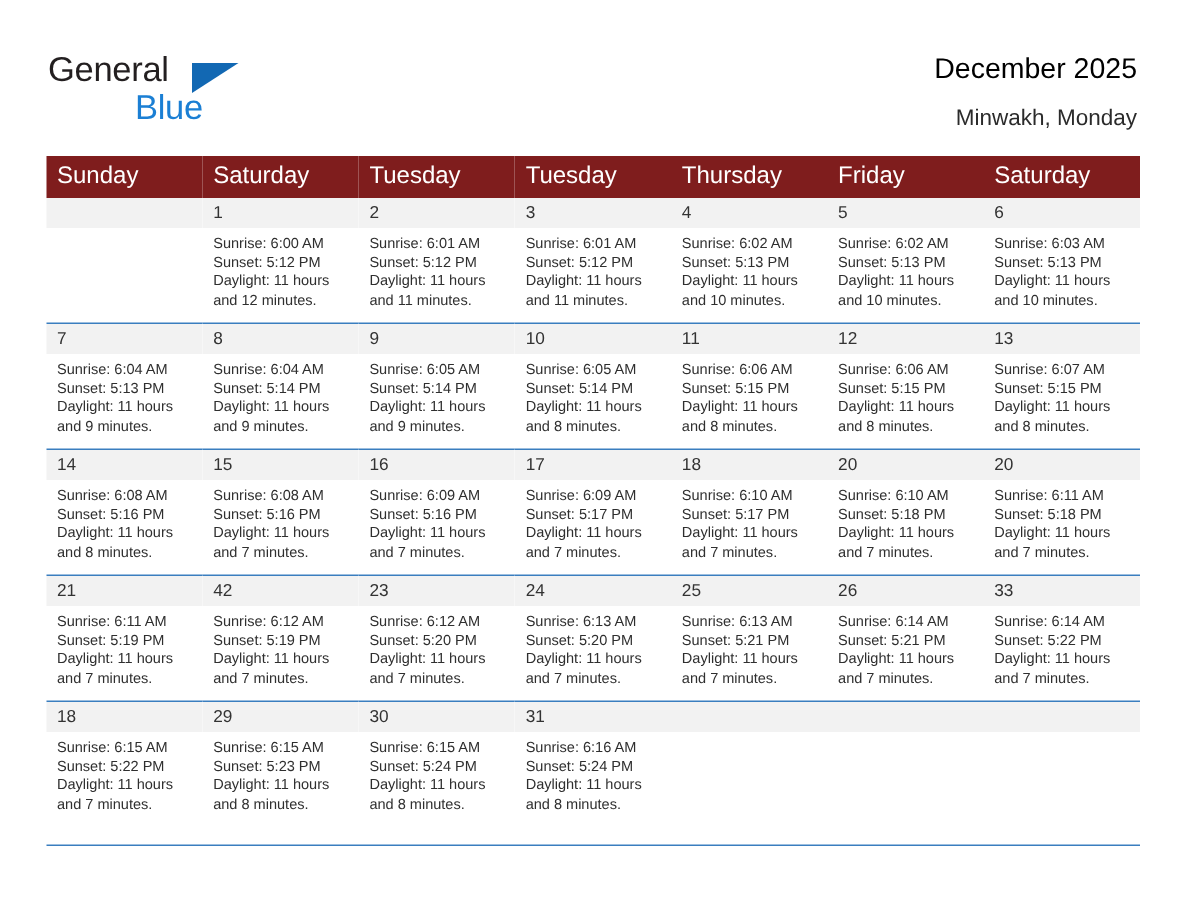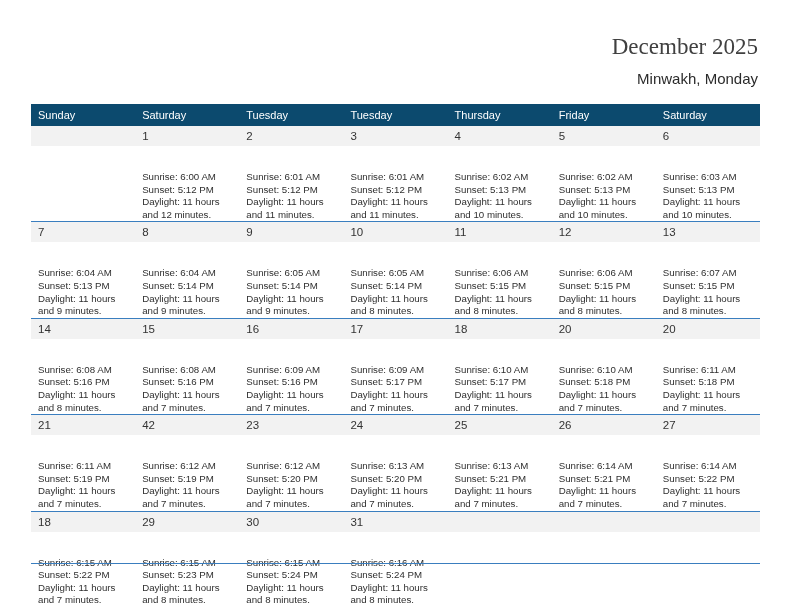--- a/index.html
+++ b/index.html
@@ -63,48 +63,47 @@
     letter-spacing: -0.2px;
   }
 
   .title-block {
     position: absolute;
     right: 34px;
     top: 30px;
     text-align: right;
   }
   .cal-title {
-    font-size: 23px;
-    color: #404040;
+    font-size: 19px;
+    color: #000000;
     line-height: 34px;
     white-space: nowrap;
-    font-family: Liberation Serif, serif;
   }
   .cal-subtitle {
     font-size: 15px;
     color: #2b2b2b;
     line-height: 20px;
     margin-top: 5px;
     white-space: nowrap;
   }
 
   
   .calendar {
     position: absolute;
     left: 31px;
     top: 104px;
     width: 729px;
     border-collapse: collapse;
     table-layout: fixed;
   }
   .calendar th {
-    background: #0c4a6e;
+    background: #7f1d1d;
     color: #ffffff;
     font-weight: normal;
-    font-size: 11px;
+    font-size: 16px;
     text-align: left;
     padding: 5px 0 5px 7px;
     height: 10px;
     border: none;
     margin-left: 28px;
   }
   .calendar td {
     vertical-align: top;
     padding: 0;
     border: none;
@@ -124,41 +123,45 @@
     line-height: 12px;
   }
   .daynum.empty {
     color: transparent;
   }
   .info {
     padding: 5px 5px 0 7px;
     font-size: 9.7px;
     line-height: 12.6px;
     color: #2f2f2f;
-    margin-top: 20px;
   }
   .info div {
     white-space: nowrap;
   }
   .bottom-rule {
     position: absolute;
     left: 31px;
     top: 563px;
     width: 729px;
     height: 1px;
     background: #3a7ebf;
   }
 </style>
 </head>
 <body>
 
 <div class="page">
 
   <div class="top">
 
+    <div class="logo">
+      <span class="logo-general">General</span>
+      <span class="logo-tri"></span>
+      <span class="logo-blue">Blue</span>
+    </div>
 
     <div class="title-block">
       <div class="cal-title">December 2025</div>
       <div class="cal-subtitle">Minwakh, Monday</div>
     </div>
 
   </div>
 
   <table class="calendar">
     <thead>
@@ -421,21 +424,21 @@
         <td>
           <div class="daynum">26</div>
           <div class="info">
             <div>Sunrise: 6:14 AM</div>
             <div>Sunset: 5:21 PM</div>
             <div>Daylight: 11 hours</div>
             <div>and 7 minutes.</div>
           </div>
         </td>
         <td>
-          <div class="daynum">27</div>
+          <div class="daynum">33</div>
           <div class="info">
             <div>Sunrise: 6:14 AM</div>
             <div>Sunset: 5:22 PM</div>
             <div>Daylight: 11 hours</div>
             <div>and 7 minutes.</div>
           </div>
         </td>
       </tr>
 
       <tr class="week-row">

